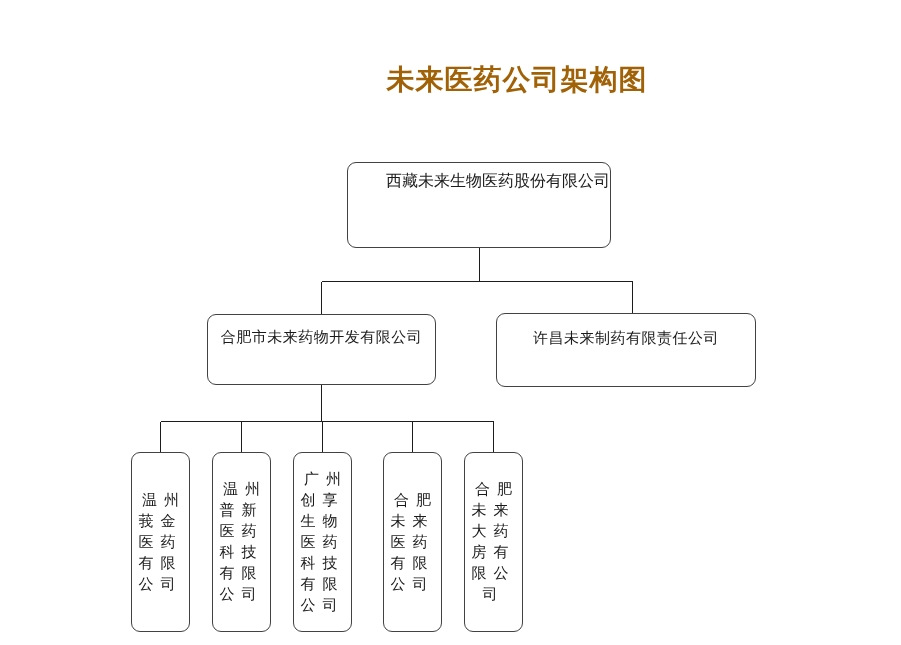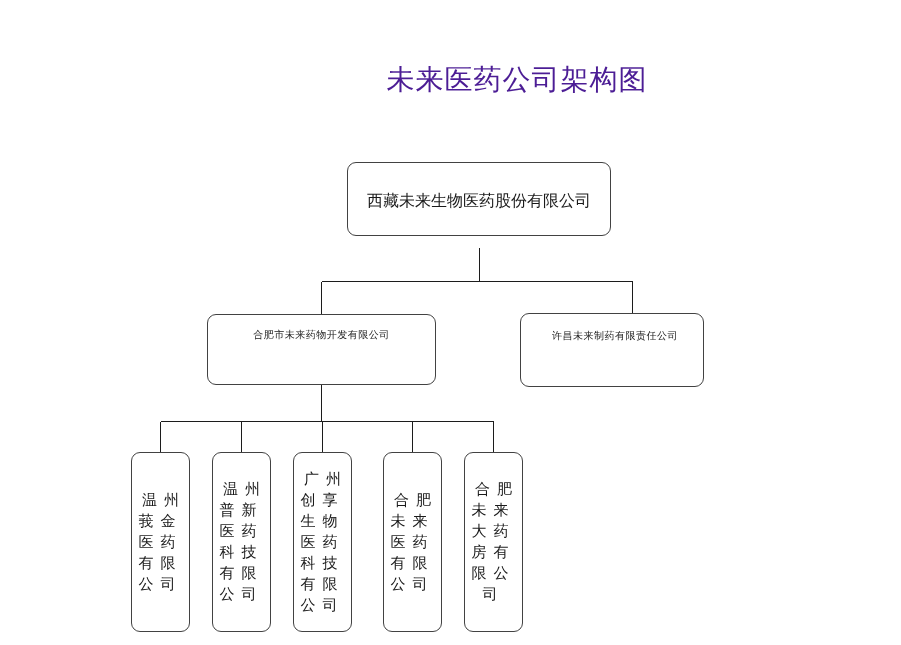--- a/index.html
+++ b/index.html
@@ -15,63 +15,63 @@
     overflow: hidden;
     font-family: "DejaVu Serif", serif;
     color: #1a1a1a;
   }
   .chart-title {
     position: absolute;
     top: 61px;
     left: 517px;
     transform: translateX(-50%);
     font-family: "DejaVu Sans", sans-serif;
-    font-weight: normal;
+    font-weight: bold;
     font-size: 28px;
     letter-spacing: 1px;
     white-space: nowrap;
-    color: #4c1d95;
+    color: #a16207;
   }
   .connectors {
     position: absolute;
     top: 0;
     left: 0;
   }
   .node {
     position: absolute;
     box-sizing: border-box;
     border: 1px solid #424242;
     border-radius: 9px;
     background: #ffffff;
     text-align: center;
   }
   .node .label {
     display: block;
     white-space: nowrap;
   }
   .node-root {
     left: 347px; top: 162px;
-    width: 264px; height: 74px;
+    width: 264px; height: 86px;
     font-size: 16px;
-    padding-top: 28px;
+    padding-top: 8px;
+    text-align: right;
   }
   .node-l2 {
-    font-size: 10px;
+    font-size: 15px;
     letter-spacing: 0.5px;
   }
   .node-l2a {
     left: 207px; top: 314px;
     width: 229px; height: 71px;
     padding-top: 13px;
   }
   .node-l2b {
-    left: 520px; top: 313px;
-    width: 184px; height: 74px;
+    left: 496px; top: 313px;
+    width: 260px; height: 74px;
     padding-top: 15px;
-    padding-left: 6px;
   }
   .node-l3 {
     top: 452px;
     width: 59px; height: 180px;
     display: flex;
     align-items: center;
     justify-content: center;
     font-size: 15px;
     line-height: 21px;
   }

